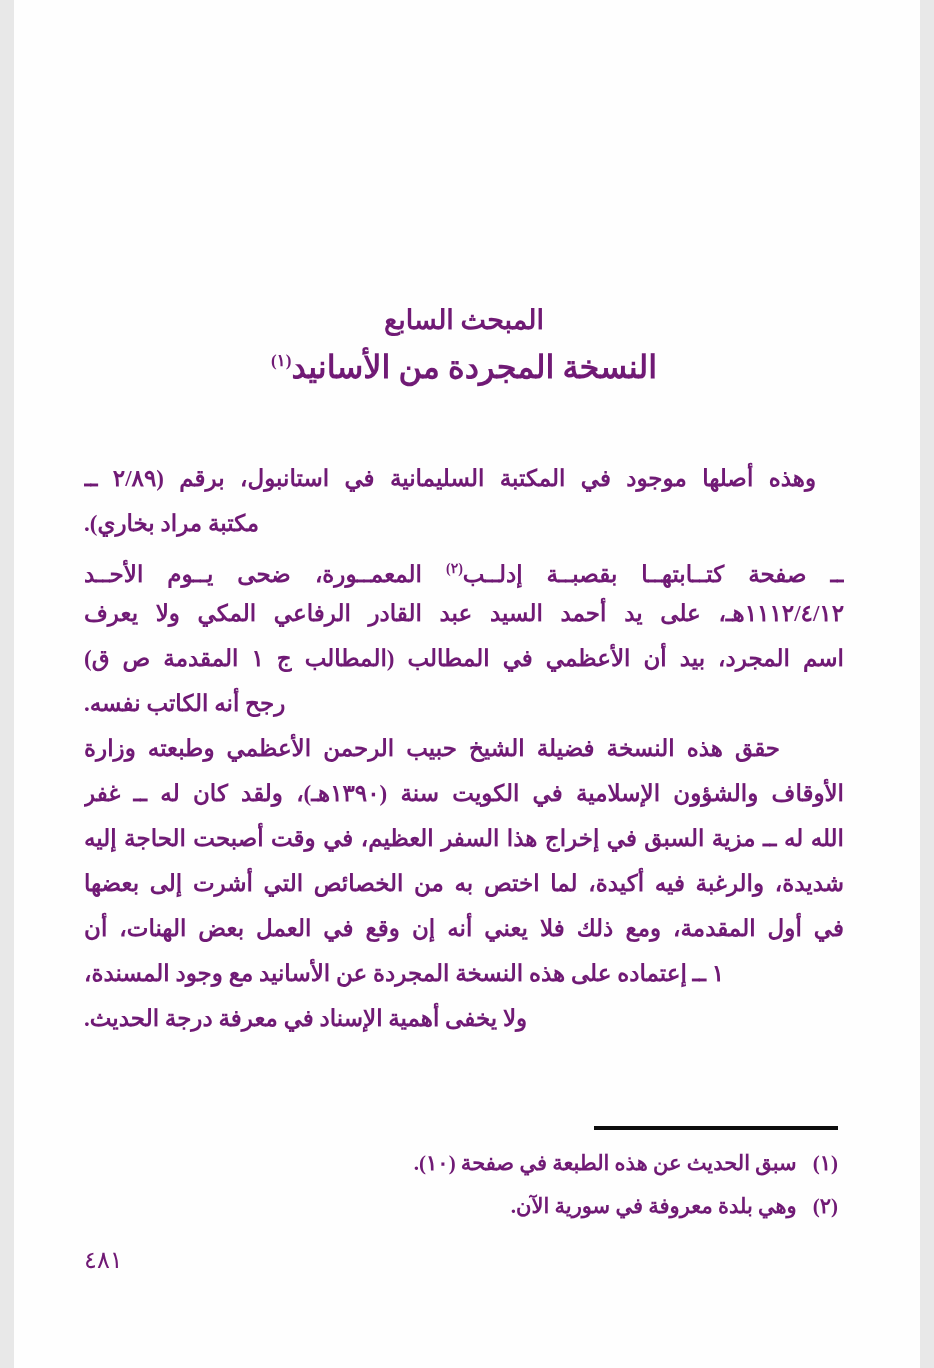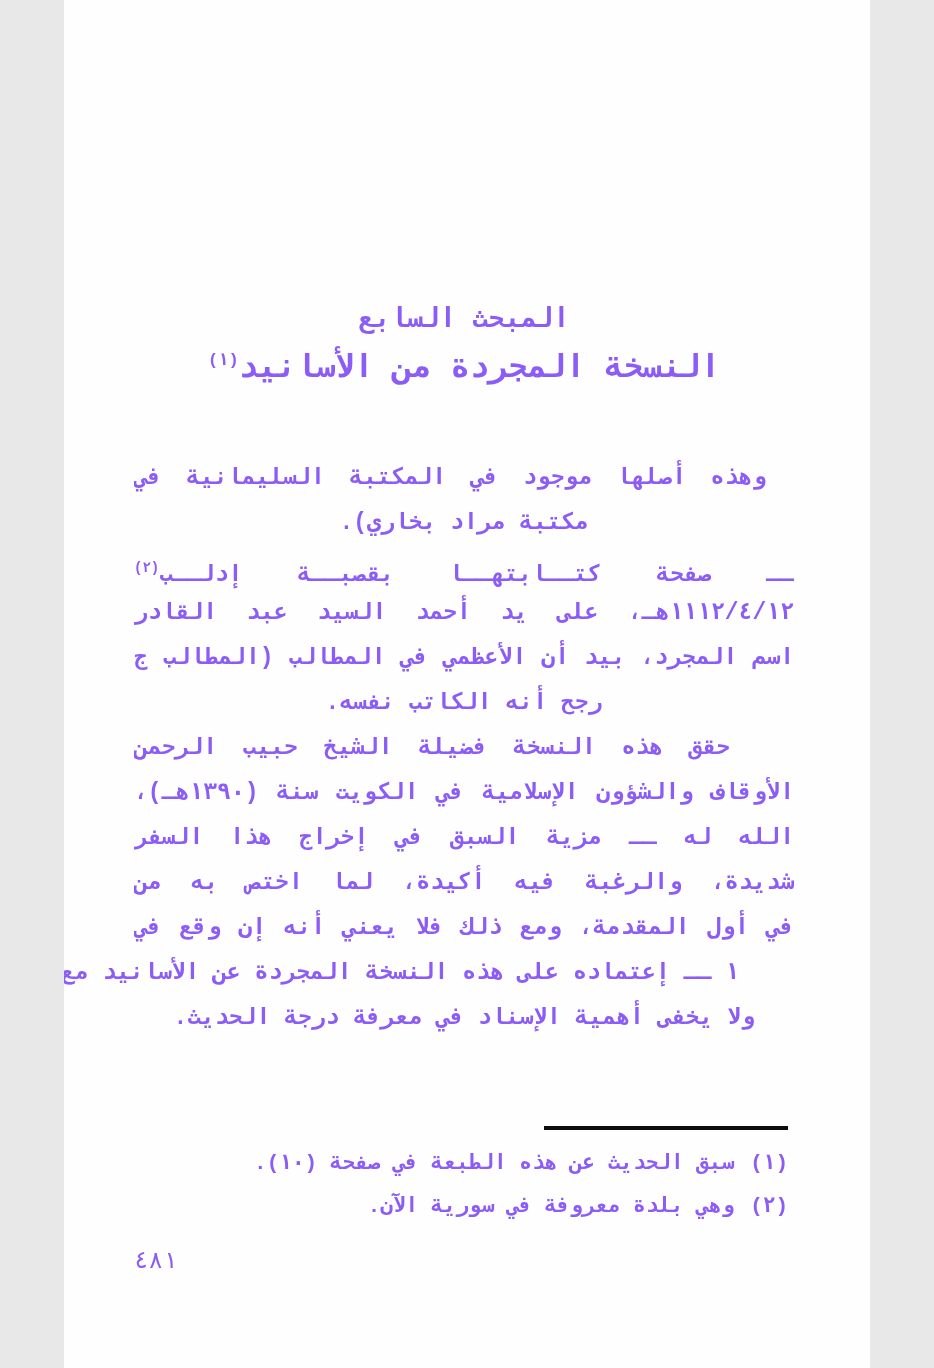--- a/index.html
+++ b/index.html
@@ -1,41 +1,41 @@
 <!DOCTYPE html>
 <html lang="ar"><head>
 <meta charset="utf-8">
 <style>
   html,body{margin:0;padding:0;background:#e8e8e8;}
   .page{
     position:relative;
-    width:806px;height:1368px;
+    width:906px;height:1368px;
     margin:0 auto;
     background:#fefefe;
-    color:#8b5cf6;
-    font-family:Liberation Mono, monospace;
+    color:#701a75;
+    font-family:Liberation Serif, serif;
     overflow:hidden;
   }
   .headings{position:absolute;top:300px;right:76px;left:70px;direction:rtl;text-align:center;}
   .kicker{
     font-size:27px;font-weight:700;line-height:40px;
   }
   .title{
     font-size:32px;font-weight:700;line-height:38px;margin-top:2px;
   }
   .title .ref{font-size:17px;vertical-align:super;font-weight:700;}
   .bodytext{position:absolute;top:456px;right:76px;left:70px;direction:rtl;}
   .line{
     height:45px;line-height:45px;
     font-size:23px;font-weight:700;
     text-align:justify;text-align-last:justify;
     white-space:nowrap;
   }
   .line.jst{white-space:normal;overflow:hidden;}
-  .line.end{text-align:center;text-align-last:auto;white-space:nowrap;}
+  .line.end{text-align:left;text-align-last:auto;white-space:nowrap;}
   .line .ref{font-size:14px;vertical-align:super;font-weight:700;}
   .ind-sm{padding-right:28px;}
   .ind-md{padding-right:55px;}
   .ind-lg{padding-right:64px;}
   .footzone{position:absolute;top:1126px;right:82px;left:70px;direction:rtl;}
   .fnrule{width:244px;height:4px;background:#0d0d0d;margin-bottom:12px;}
   .fn{
     display:flex;flex-direction:row;gap:16px;
     font-size:21px;font-weight:700;line-height:43px;
     direction:rtl;

